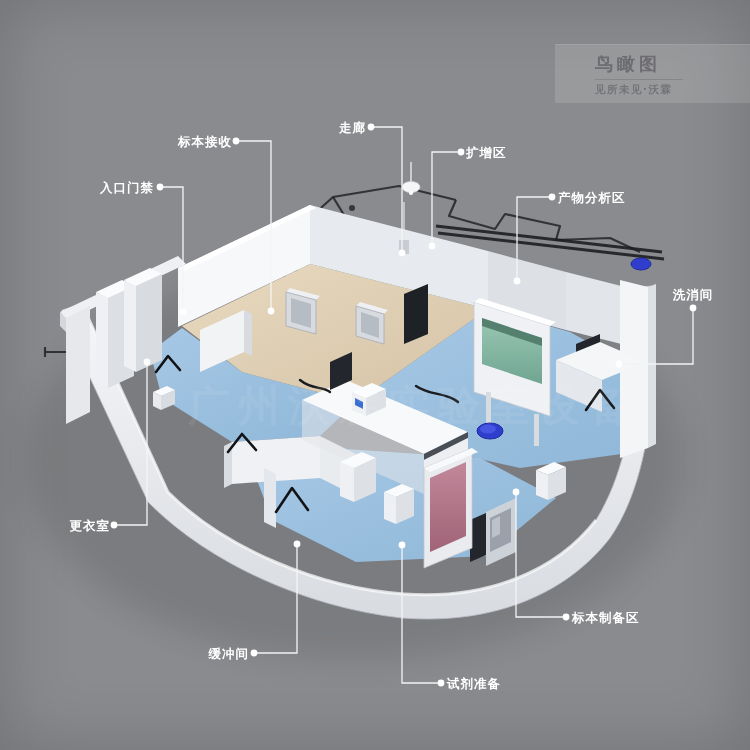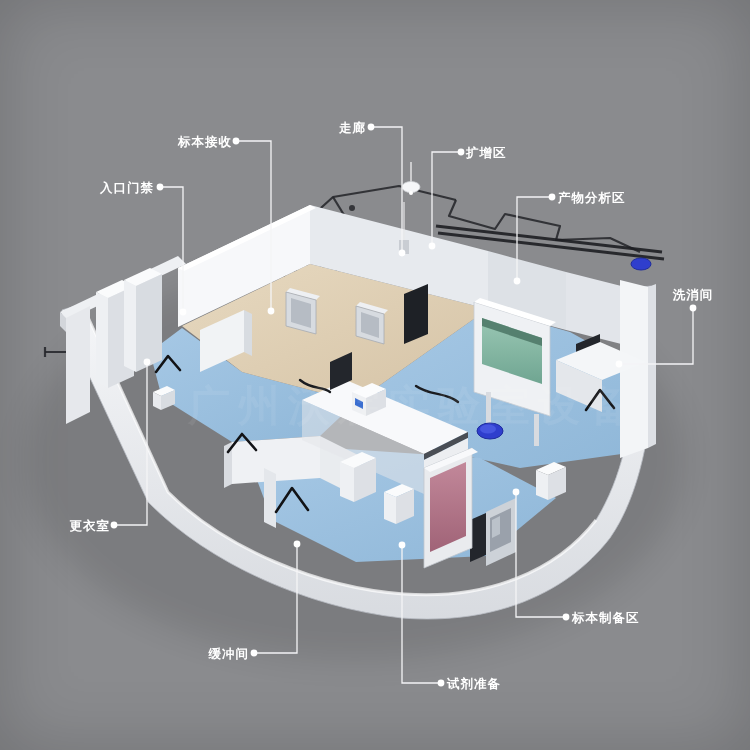--- a/index.html
+++ b/index.html
@@ -289,14 +289,19 @@
           <polyline points="566,617 516,617 516,492" class="leader"></polyline>
           <circle cx="566" cy="617" r="3.4" class="leader-dot"></circle>
           <circle cx="516" cy="492" r="3.4" class="leader-dot"></circle>
           <text x="572" y="622" text-anchor="start" class="label-text">标本制备区</text>
         </g>
       </g>
   </svg>
 
   <div class="watermark">广州沃霖实验室设备</div>
 
+  <div class="panel">
+    <div class="panel-title">鸟瞰图</div>
+    <div class="panel-divider"></div>
+    <div class="panel-subtitle">见所未见·沃霖</div>
+  </div>
 
 </div>
 
 </body></html>

